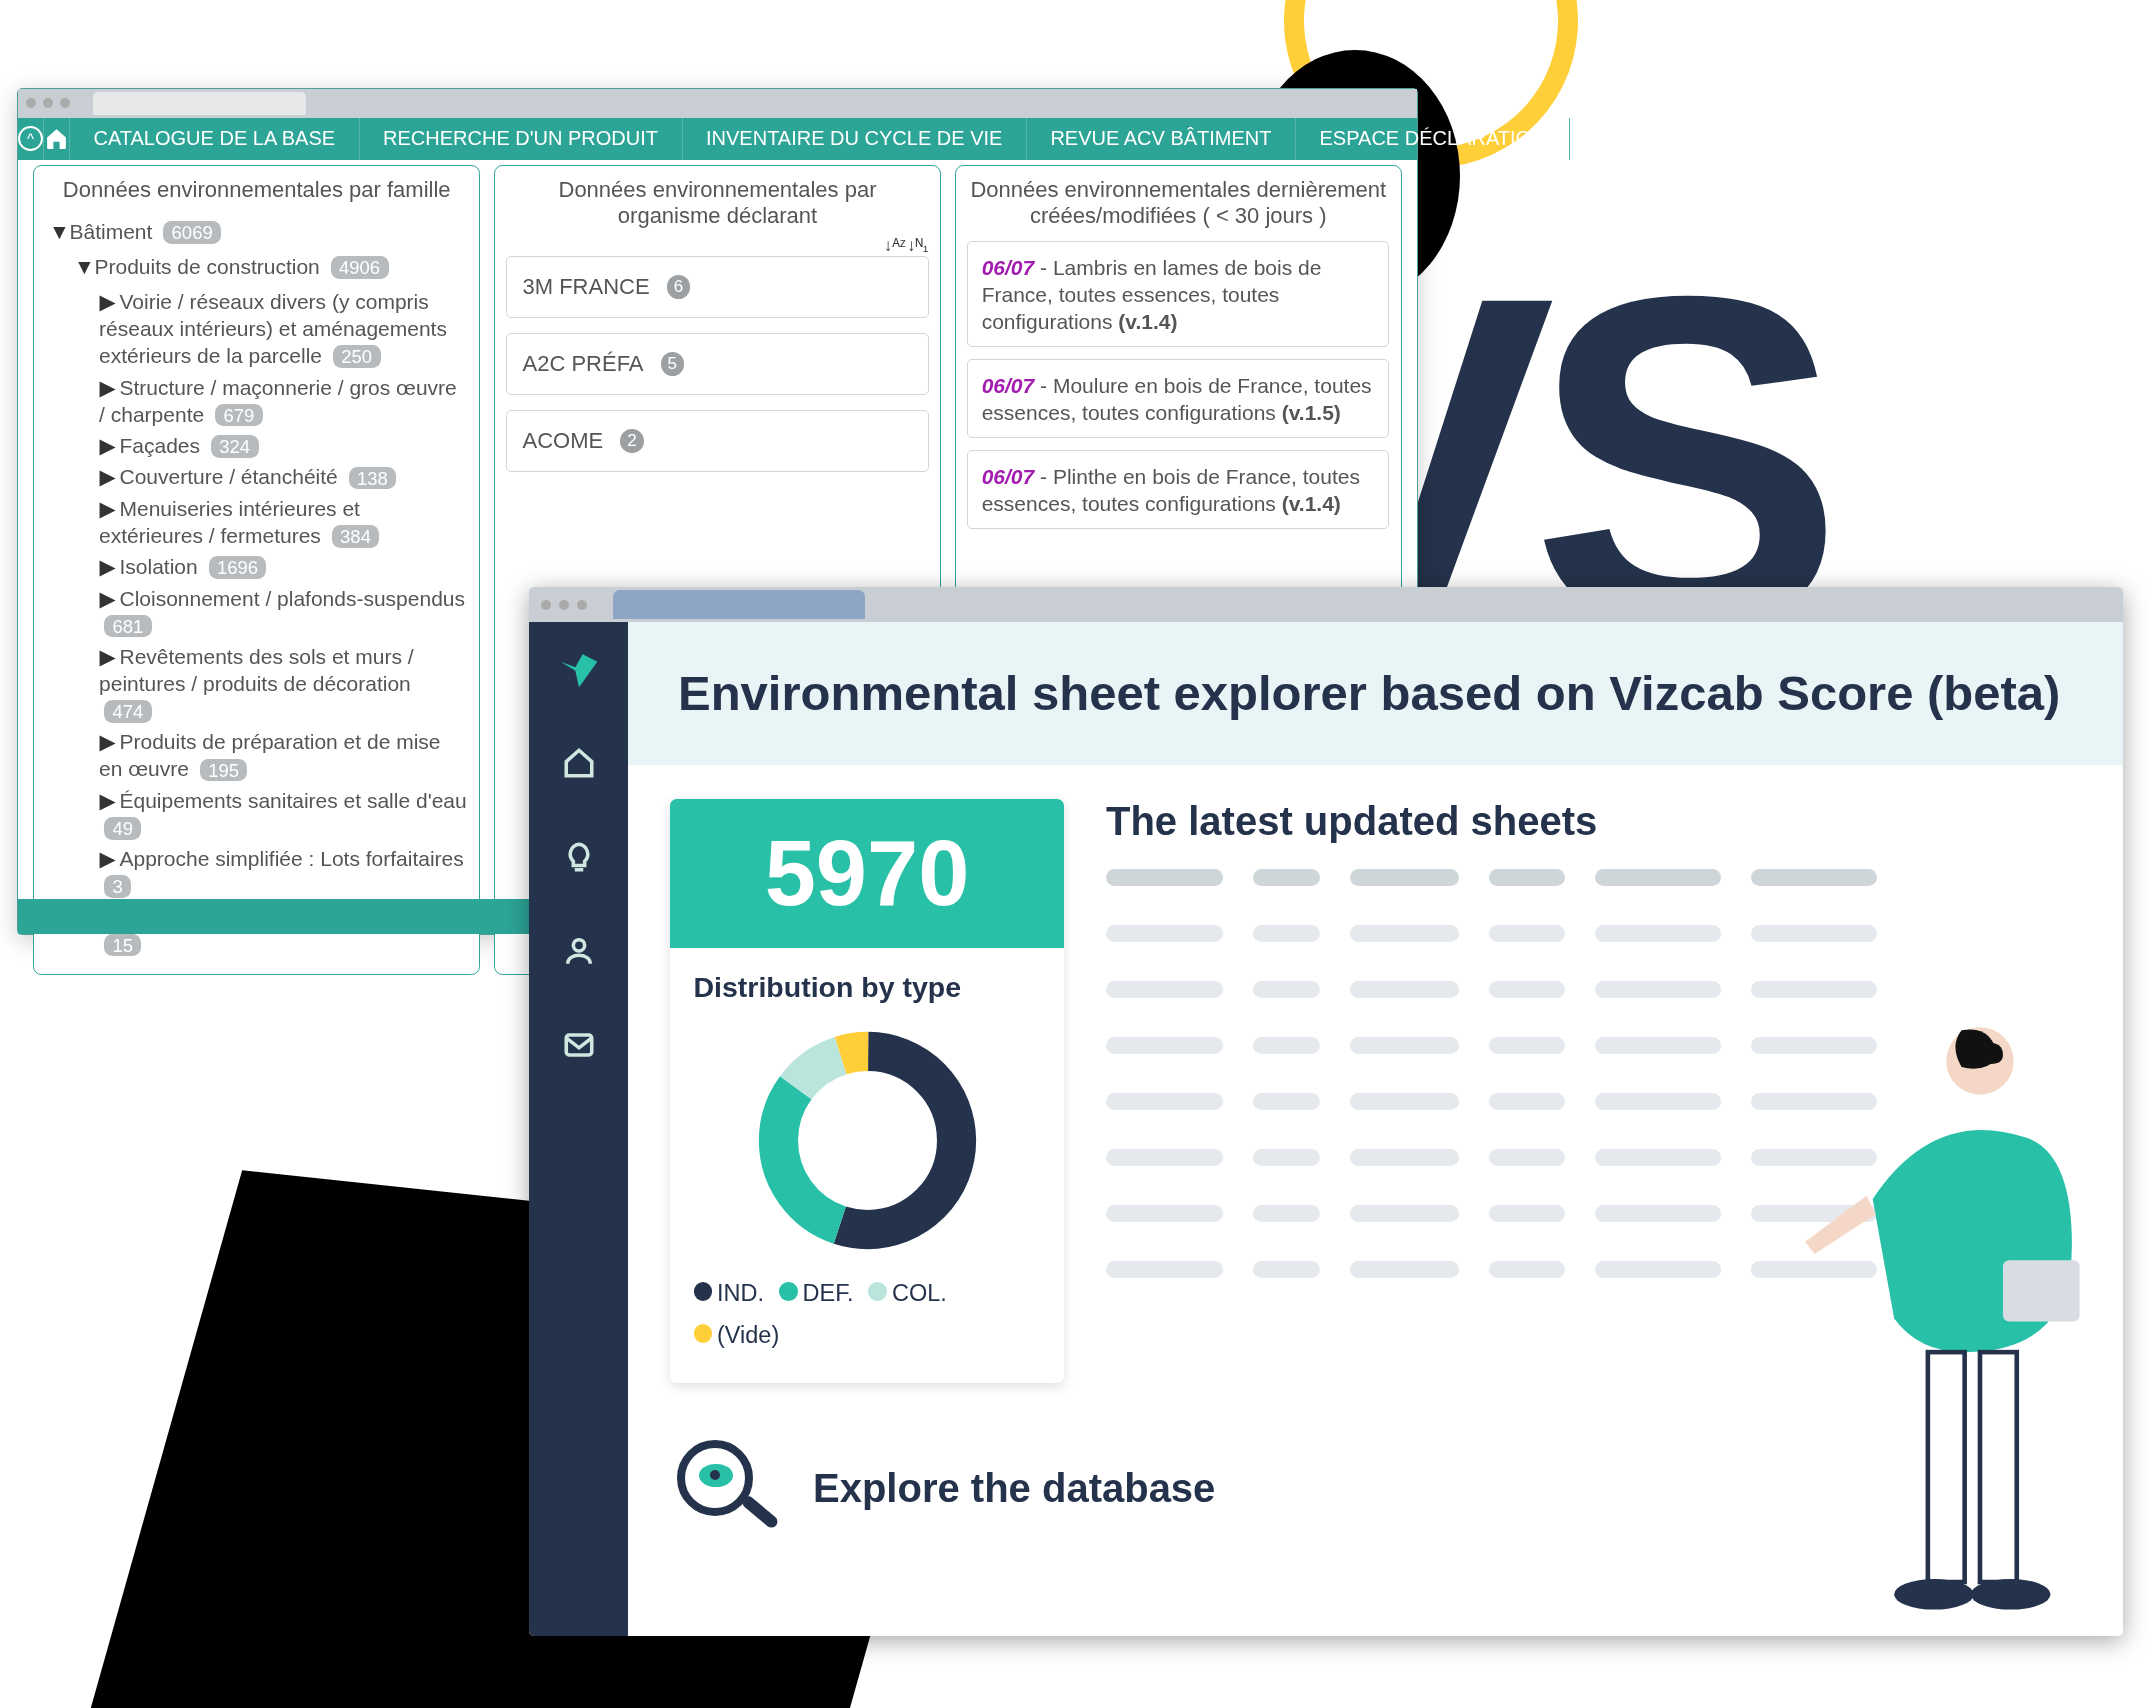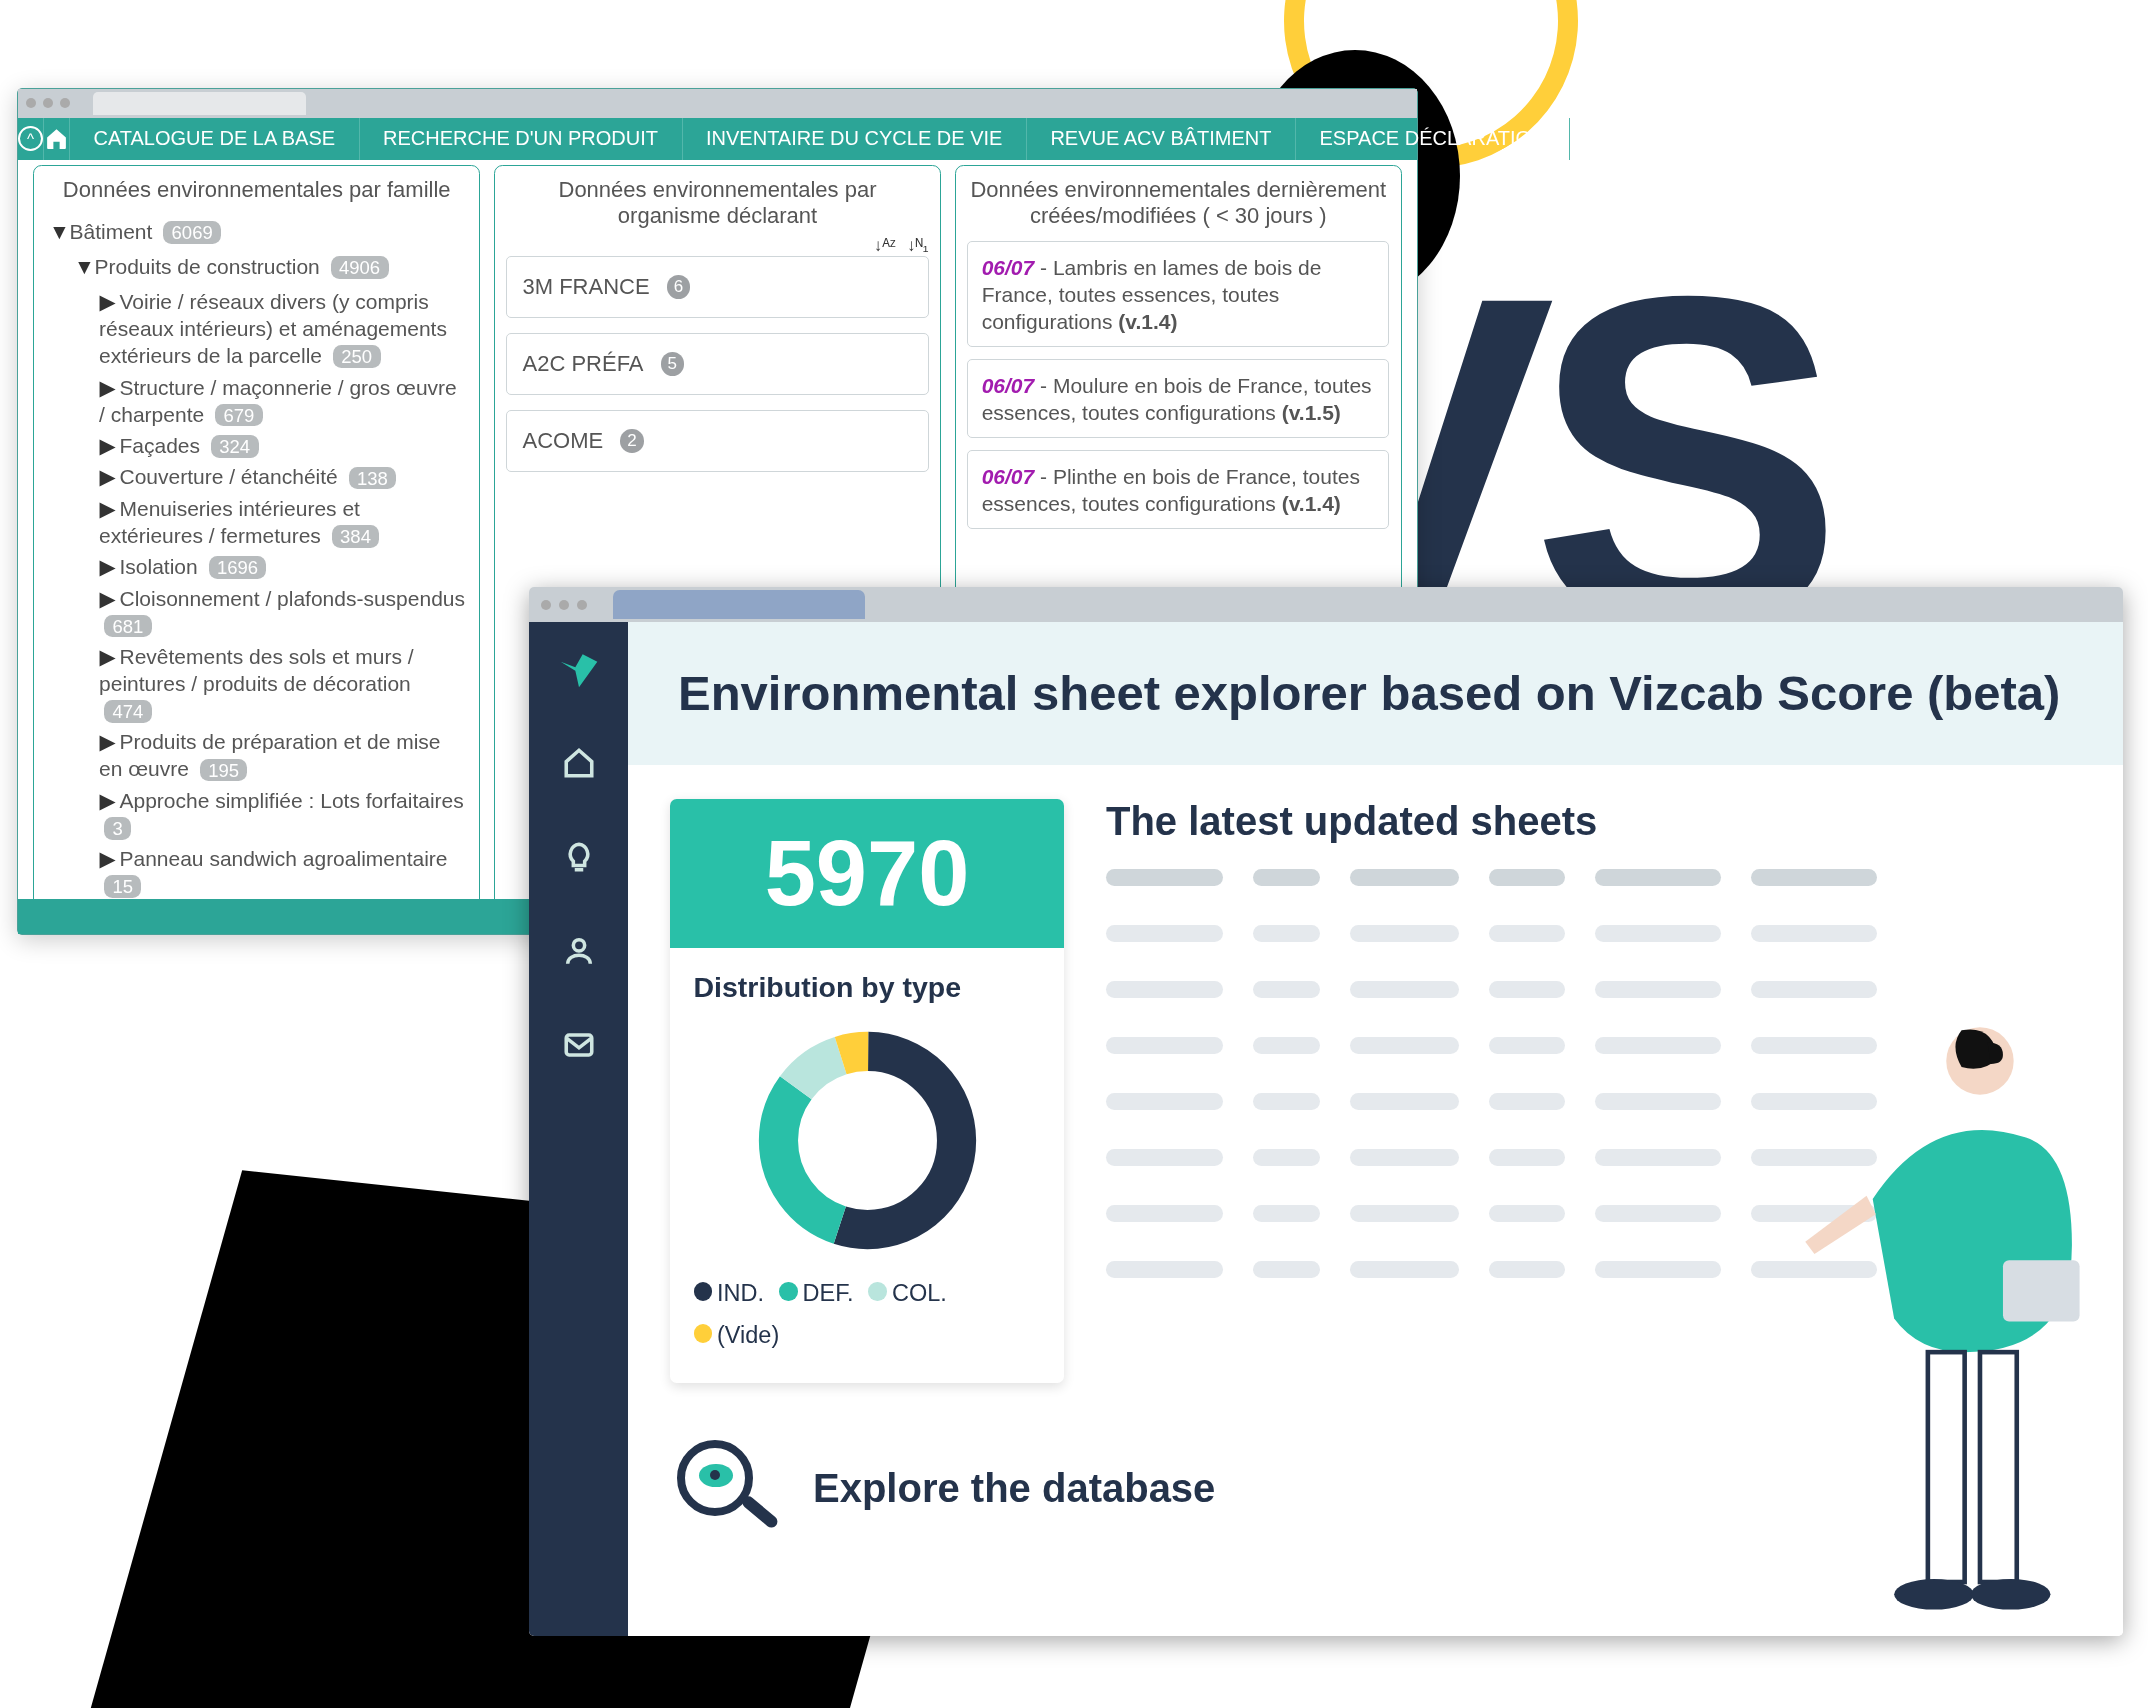--- a/index.html
+++ b/index.html
@@ -22,21 +22,21 @@
   .navbar .iconbtn{width:47px;display:flex;align-items:center;justify-content:center;border-right:1.7px solid #53b7ab;}
   .navbar .navitem{padding:0 23.5px;display:flex;align-items:center;border-right:1.7px solid #53b7ab;white-space:nowrap;cursor:pointer;}
   .circle-arrow{width:25px;height:25px;border:2.5px solid #fff;border-radius:50%;display:flex;align-items:center;justify-content:center;font-size:15px;}
   .breadcrumb{padding:8.4px 17px;font-size:22px;}
   .breadcrumb a{color:#2ca597;}
   .breadcrumb .sep{color:#2ca597;margin:0 8.4px;}
 
   .panels{display:flex;gap:13.4px;padding:5px 15px;}
   .panel{flex:1;border:1.7px solid #2ca597;border-radius:8.4px;background:#fff;padding:11.7px;min-height:671px;position:relative;}
   .panel h3{margin:0 0 11.7px;text-align:center;font-weight:400;font-size:22px;color:#555;}
-  .sort-icons{display:flex;justify-content:flex-end;gap:11px;margin-top:-5px;}
+  .sort-icons{display:flex;justify-content:flex-end;gap:1px;margin-top:-5px;}
   .sort-icons span{font:17px Arial;color:#333;}
 
   
   .tree ul{list-style:none;margin:0;padding-left:25px;}
   .tree li{font-size:21px;line-height:34px;color:#555;}
   .tree li .count{background:#b7bbbd;color:#fff;border-radius:8.4px;padding:0.8px 8.4px;font-size:18.5px;margin-left:5px;}
   .tree .caret{display:inline-block;width:17px;text-align:center;color:#333;margin-right:3.4px;}
 
   
   .org{border:0.8px solid #cfd6d9;border-radius:5px;padding:17px 15px;margin-bottom:15px;font-size:22px;color:#555;display:flex;align-items:center;gap:17px;}
@@ -139,20 +139,21 @@
                   <ul id="tree-items">
                       <li style="line-height: 27px; margin: 3.4px 0px;"><span class="caret">▶</span>Voirie / réseaux divers (y compris réseaux intérieurs) et aménagements extérieurs de la parcelle <span class="count">250</span></li>
                       <li style="line-height: 27px; margin: 3.4px 0px;"><span class="caret">▶</span>Structure / maçonnerie / gros œuvre / charpente <span class="count">679</span></li>
                       <li style="line-height: 27px; margin: 3.4px 0px;"><span class="caret">▶</span>Façades <span class="count">324</span></li>
                       <li style="line-height: 27px; margin: 3.4px 0px;"><span class="caret">▶</span>Couverture / étanchéité <span class="count">138</span></li>
                       <li style="line-height: 27px; margin: 3.4px 0px;"><span class="caret">▶</span>Menuiseries intérieures et extérieures / fermetures <span class="count">384</span></li>
                       <li style="line-height: 27px; margin: 3.4px 0px;"><span class="caret">▶</span>Isolation <span class="count">1696</span></li>
                       <li style="line-height: 27px; margin: 3.4px 0px;"><span class="caret">▶</span>Cloisonnement / plafonds-suspendus <span class="count">681</span></li>
                       <li style="line-height: 27px; margin: 3.4px 0px;"><span class="caret">▶</span>Revêtements des sols et murs / peintures / produits de décoration <span class="count">474</span></li>
                       <li style="line-height: 27px; margin: 3.4px 0px;"><span class="caret">▶</span>Produits de préparation et de mise en œuvre <span class="count">195</span></li>
+                      <li style="line-height: 27px; margin: 3.4px 0px;"><span class="caret">▶</span>Équipements sanitaires et salle d'eau <span class="count">49</span></li>
                       <li style="line-height: 27px; margin: 3.4px 0px;"><span class="caret">▶</span>Approche simplifiée : Lots forfaitaires <span class="count">3</span></li>
                       <li style="line-height: 27px; margin: 3.4px 0px;"><span class="caret">▶</span>Panneau sandwich agroalimentaire <span class="count">15</span></li>
                     </ul>
                 </li>
               </ul>
             </li>
           </ul>
         </div>
       </div>
 

